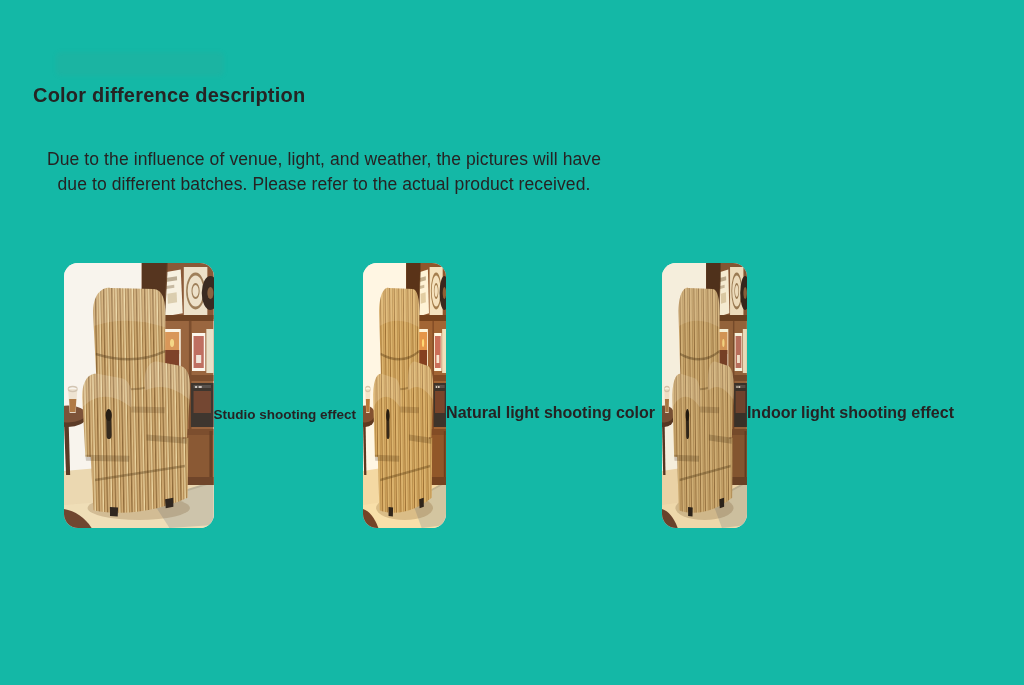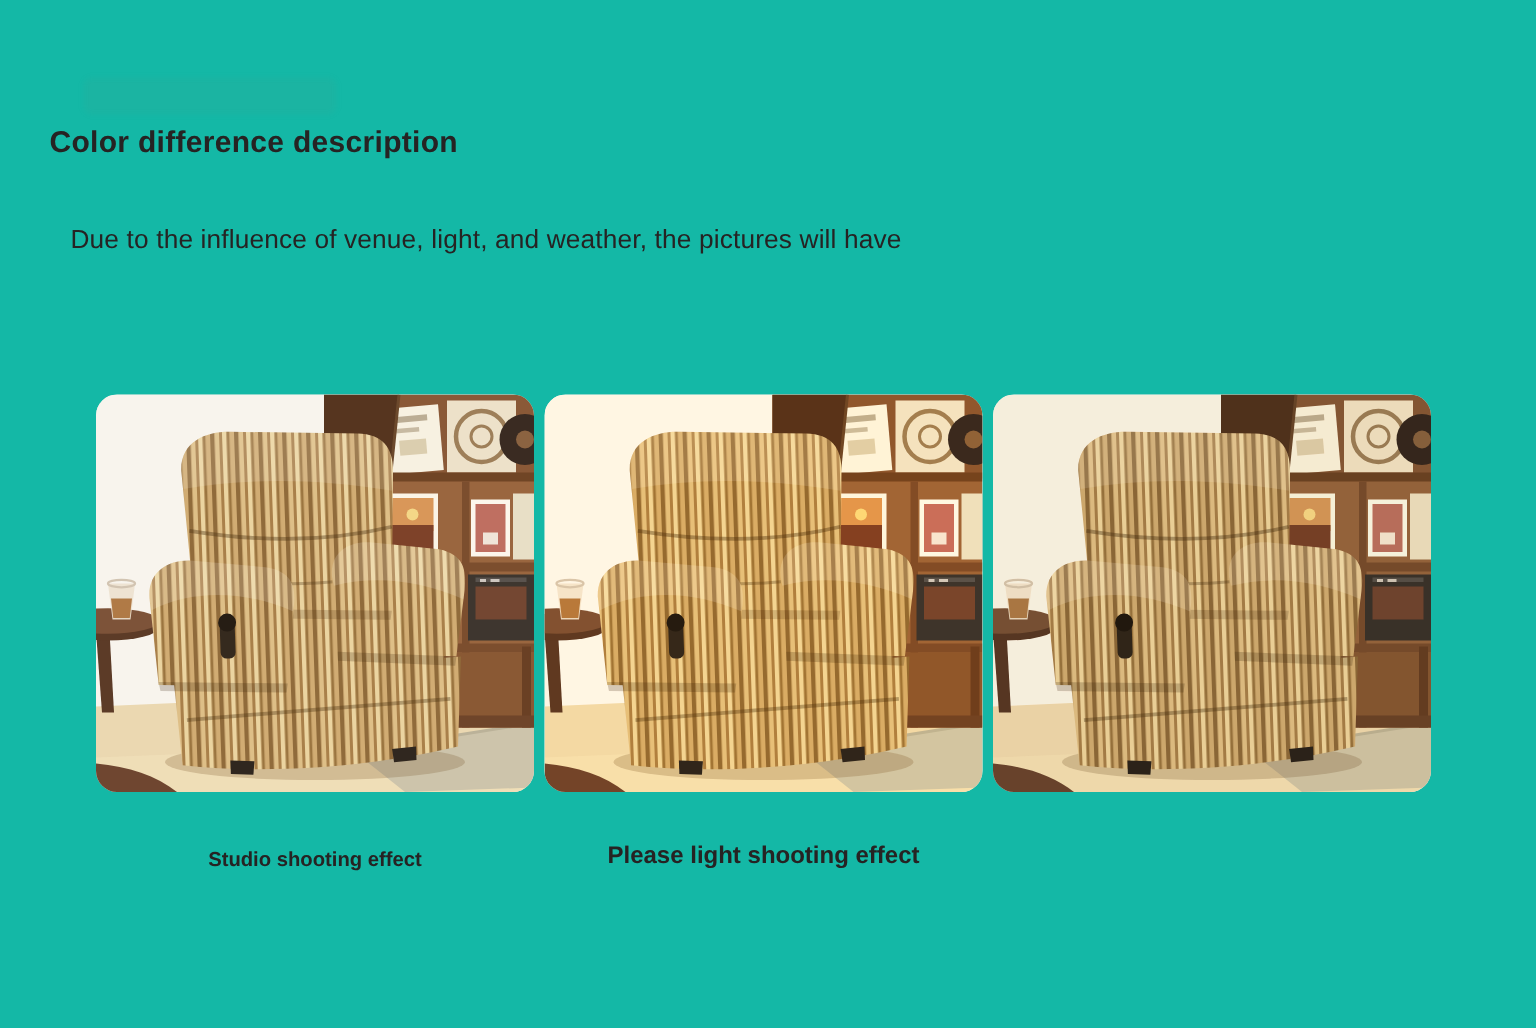--- a/index.html
+++ b/index.html
@@ -40,21 +40,21 @@
   }
   .photo-row {
     position: absolute;
     left: 64px; top: 263px;
     display: flex;
     gap: 7px;
   }
   .photo-card {
     width: 292px;
     display: flex;
-    flex-direction: column;
+    flex-direction: row;
     align-items: center;
     margin: 0;
   }
   .photo {
     width: 292px; height: 265px;
     border-radius: 14px;
     overflow: hidden;
     background: #f3efe8;
   }
   .photo svg { width: 100%; height: 100%; display: block; }
@@ -177,44 +177,46 @@
 </svg>
 
 <div class="canvas">
 
   <div class="watermark"></div>
 
   <h1 class="page-title">Color difference description</h1>
 
   <div class="description">
     <div>Due to the influence of venue, light, and weather, the pictures will have</div>
+    <div>due to different batches. Please refer to the actual product received.</div>
   </div>
 
   <div class="photo-row">
 
     <figure class="photo-card">
       <div class="photo tone-studio">
         <svg viewBox="0 0 292 265" preserveAspectRatio="none">
           <use href="#scene-recliner"></use>
         </svg>
       </div>
       <figcaption class="caption">Studio shooting effect</figcaption>
     </figure>
 
     <figure class="photo-card">
       <div class="photo tone-natural">
         <svg viewBox="0 0 292 265" preserveAspectRatio="none">
           <use href="#scene-recliner"></use>
         </svg>
       </div>
-      <figcaption class="caption">Please light shooting effect</figcaption>
+      <figcaption class="caption">Natural light shooting color</figcaption>
     </figure>
 
     <figure class="photo-card">
       <div class="photo tone-indoor">
         <svg viewBox="0 0 292 265" preserveAspectRatio="none">
           <use href="#scene-recliner"></use>
         </svg>
       </div>
+      <figcaption class="caption">Indoor light shooting effect</figcaption>
     </figure>
 
   </div>
 </div>
 
 </body></html>

